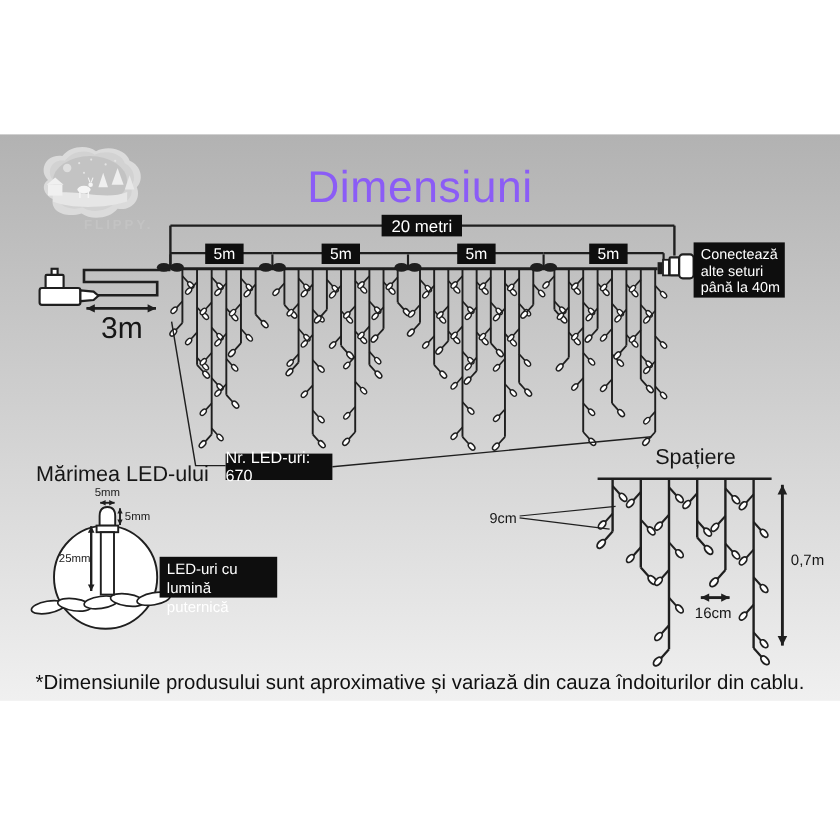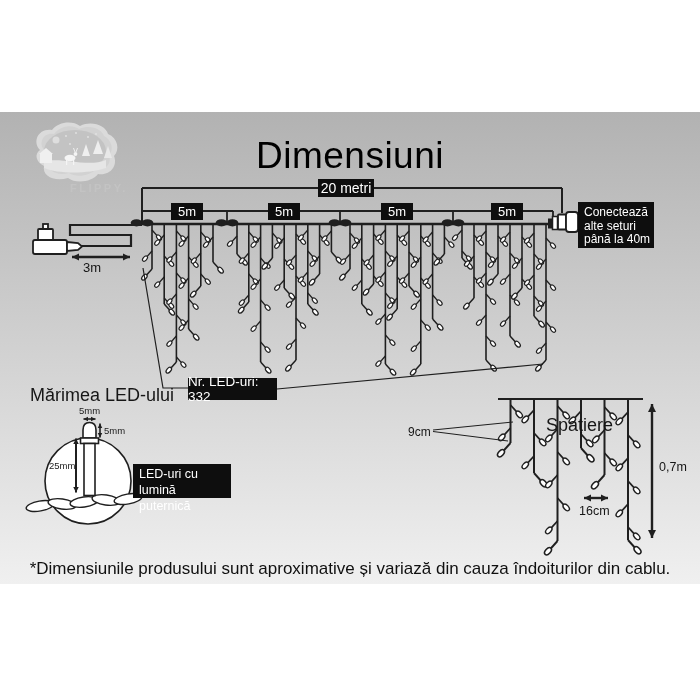--- a/index.html
+++ b/index.html
@@ -5,31 +5,31 @@
   html,body{margin:0;padding:0;}
   body{width:700px;height:700px;position:relative;background:#ffffff;overflow:hidden;
        font-family:"Liberation Sans",sans-serif;}
   #stage{position:absolute;inset:0;width:700px;height:700px;}
   #content-band{position:absolute;left:0;top:112px;width:700px;height:472px;
        background:linear-gradient(180deg,var(--bg-top,#b2b2b2) 0%,var(--bg-bottom,#f0f0f0) 100%);z-index:0;}
   #linework{position:absolute;left:0;top:0;width:700px;height:700px;z-index:1;pointer-events:none;}
   .lbl{position:absolute;z-index:2;color:#161616;}
   .blackbox{position:absolute;z-index:2;background:var(--label-bg,#0e0e0e);color:var(--label-text,#fff);
        display:flex;align-items:center;justify-content:center;}
-  .page-title{left:160px;top:135px;width:380px;text-align:center;font-size:37px;letter-spacing:.5px;color:#000000;}
-  .box-20m{left:318px;top:179px;width:56px;height:18px;font-size:14px;}
+  .page-title{left:160px;top:135px;width:380px;text-align:center;font-size:37px;letter-spacing:.5px;color:#8b5cf6;}
+  .box-20m{left:318px;top:179px;width:67px;height:18px;font-size:14px;}
   .box-5m{top:203px;width:32px;height:17px;font-size:13px;}
   .box-connect{left:578px;top:202px;width:76px;height:46px;font-size:12px;line-height:13.5px;
        justify-content:flex-start;align-items:flex-start;padding:4px 0 0 6px;box-sizing:border-box;display:block;}
   .box-ledcount{left:188px;top:378px;width:89px;height:22px;font-size:13.5px;}
   .box-lednote{left:133px;top:464px;width:98px;height:34px;font-size:12.5px;line-height:16px;
        display:block;padding:2px 0 0 6px;box-sizing:border-box;}
-  .lbl-3m{left:83px;top:260px;width:36px;text-align:left;font-size:13px;}
+  .lbl-3m{left:83px;top:260px;width:36px;text-align:right;font-size:25px;}
   .h-ledsize{left:30px;top:385px;font-size:18px;}
-  .h-spacing{left:546px;top:371px;font-size:18px;margin-top:44px;}
+  .h-spacing{left:546px;top:371px;font-size:18px;}
   .sm{font-size:9.5px;color:#1c1c1c;}
   .lbl-5mm-top{left:77px;top:405px;width:25px;text-align:center;}
   .lbl-5mm-side{left:104px;top:425px;}
   .lbl-25mm{left:49px;top:460px;}
   .lbl-9cm{left:408px;top:425px;font-size:12px;}
   .lbl-16cm{left:579px;top:504px;width:35px;text-align:left;font-size:12.5px;}
   .lbl-07m{left:659px;top:460px;font-size:12.5px;}
   .footnote{left:0;top:559px;width:700px;text-align:center;font-size:17px;color:#101010;}
   .logo{position:absolute;left:18px;top:118px;width:130px;height:100px;z-index:2;}
   .logo-brand{position:absolute;left:52px;top:64px;font-size:11px;letter-spacing:2.5px;color:#c3c3c3;font-weight:bold;}
@@ -524,21 +524,21 @@
   <div class="blackbox box-20m">20 metri</div>
   <div class="blackbox box-5m" style="left:171px">5m</div>
   <div class="blackbox box-5m" style="left:268px">5m</div>
   <div class="blackbox box-5m" style="left:381px">5m</div>
   <div class="blackbox box-5m" style="left:491px">5m</div>
   <div class="blackbox box-connect">
     <div>Conectează</div>
     <div>alte seturi</div>
     <div>până la 40m</div>
   </div>
-  <div class="blackbox box-ledcount">Nr. LED-uri: 332</div>
+  <div class="blackbox box-ledcount">Nr. LED-uri: 670</div>
   <div class="lbl lbl-3m">3m</div>
 
   <div class="lbl h-ledsize">Mărimea LED-ului</div>
   <div class="lbl sm lbl-5mm-top">5mm</div>
   <div class="lbl sm lbl-5mm-side">5mm</div>
   <div class="lbl sm lbl-25mm">25mm</div>
   <div class="blackbox box-lednote">
     <div>LED-uri cu lumină</div>
     <div>puternică</div>
   </div>

